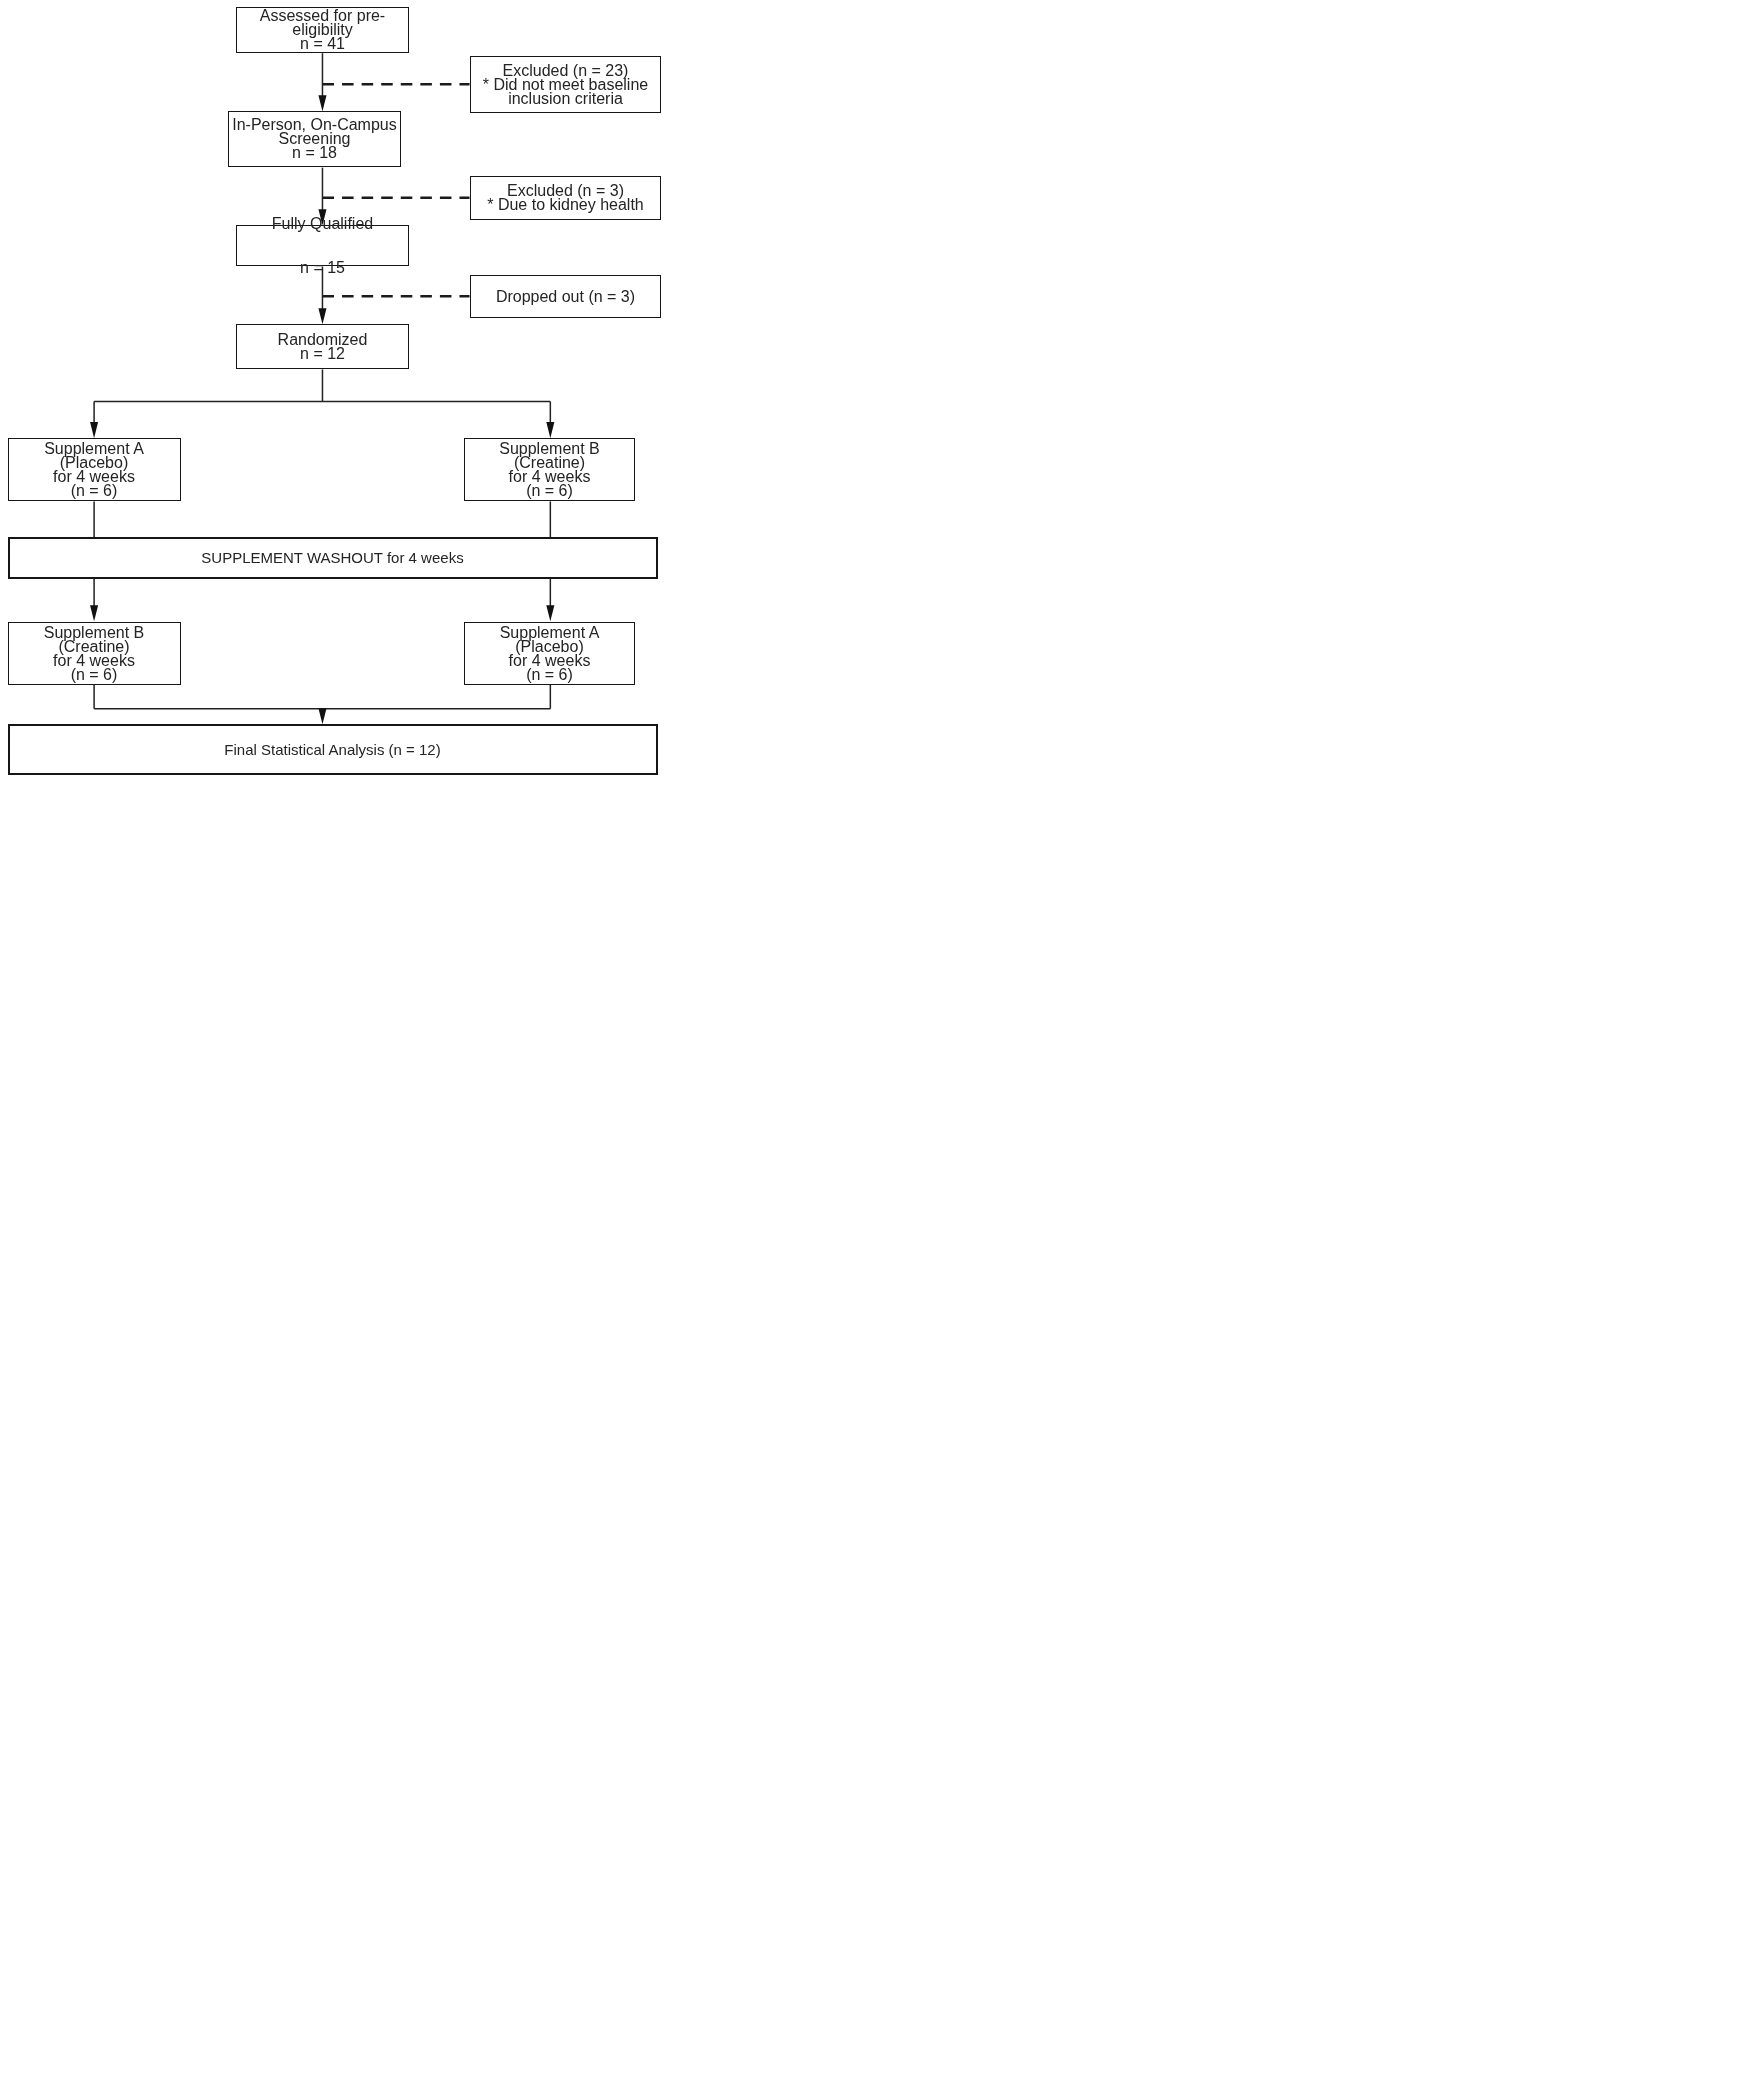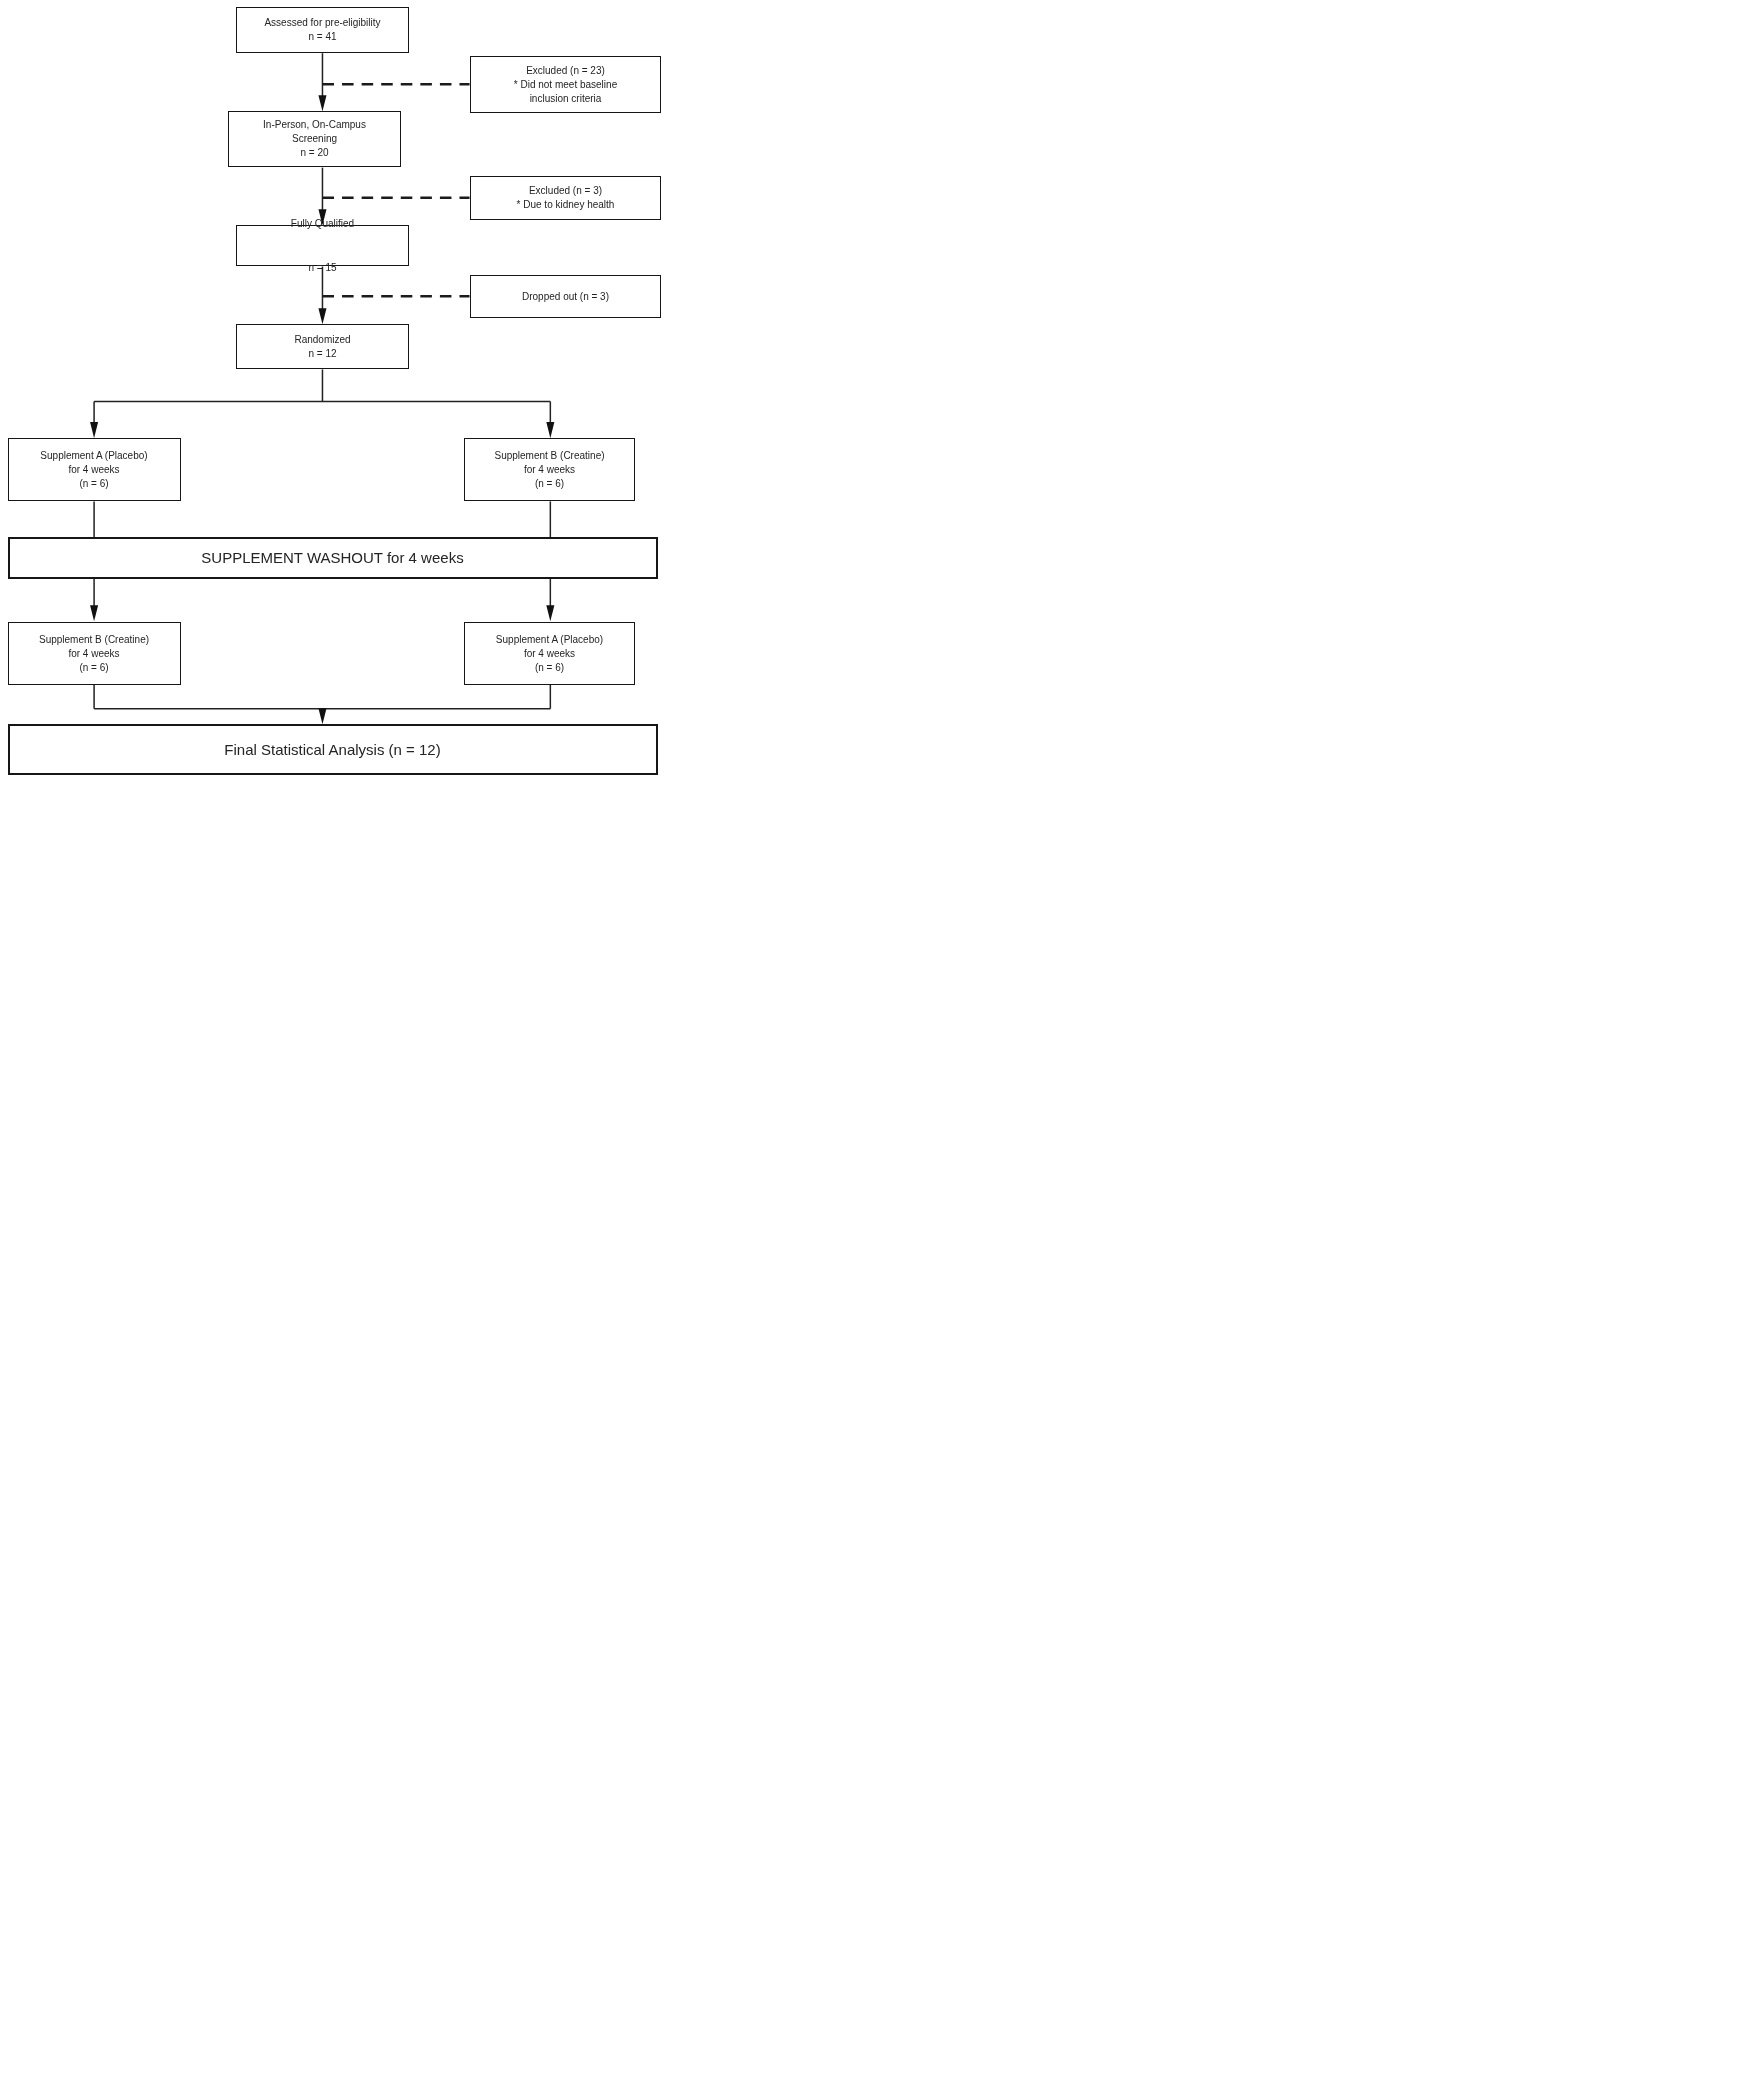--- a/index.html
+++ b/index.html
@@ -25,21 +25,21 @@
     position: absolute;
     box-sizing: border-box;
     background: #ffffff;
     border: 1.8px solid #161616;
     display: flex;
     flex-direction: column;
     align-items: center;
     justify-content: center;
     text-align: center;
     color: #242424;
-    font-size: 10px;
+    font-size: 16px;
     line-height: 14px;
   }
   .node.band {
     border-width: 2px;
     font-size: 15px;
     text-align: right;
   }
   
   .n-assessed   { left: 236px; top: 7px;   width: 173px;  height: 46px;  }
   .n-excluded1  { left: 470px; top: 56px;  width: 191px;  height: 57px; }
@@ -108,21 +108,21 @@
 
   <div class="node n-excluded1">
     <div>Excluded (n = 23)</div>
     <div>* Did not meet baseline</div>
     <div>inclusion criteria</div>
   </div>
 
   <div class="node n-screening">
     <div>In-Person, On-Campus</div>
     <div>Screening</div>
-    <div>n = 20</div>
+    <div>n = 18</div>
   </div>
 
   <div class="node n-excluded2">
     <div>Excluded (n = 3)</div>
     <div>* Due to kidney health</div>
   </div>
 
   <div class="node n-qualified">
     <div>Fully Qualified</div>
     <div>n = 15</div>

